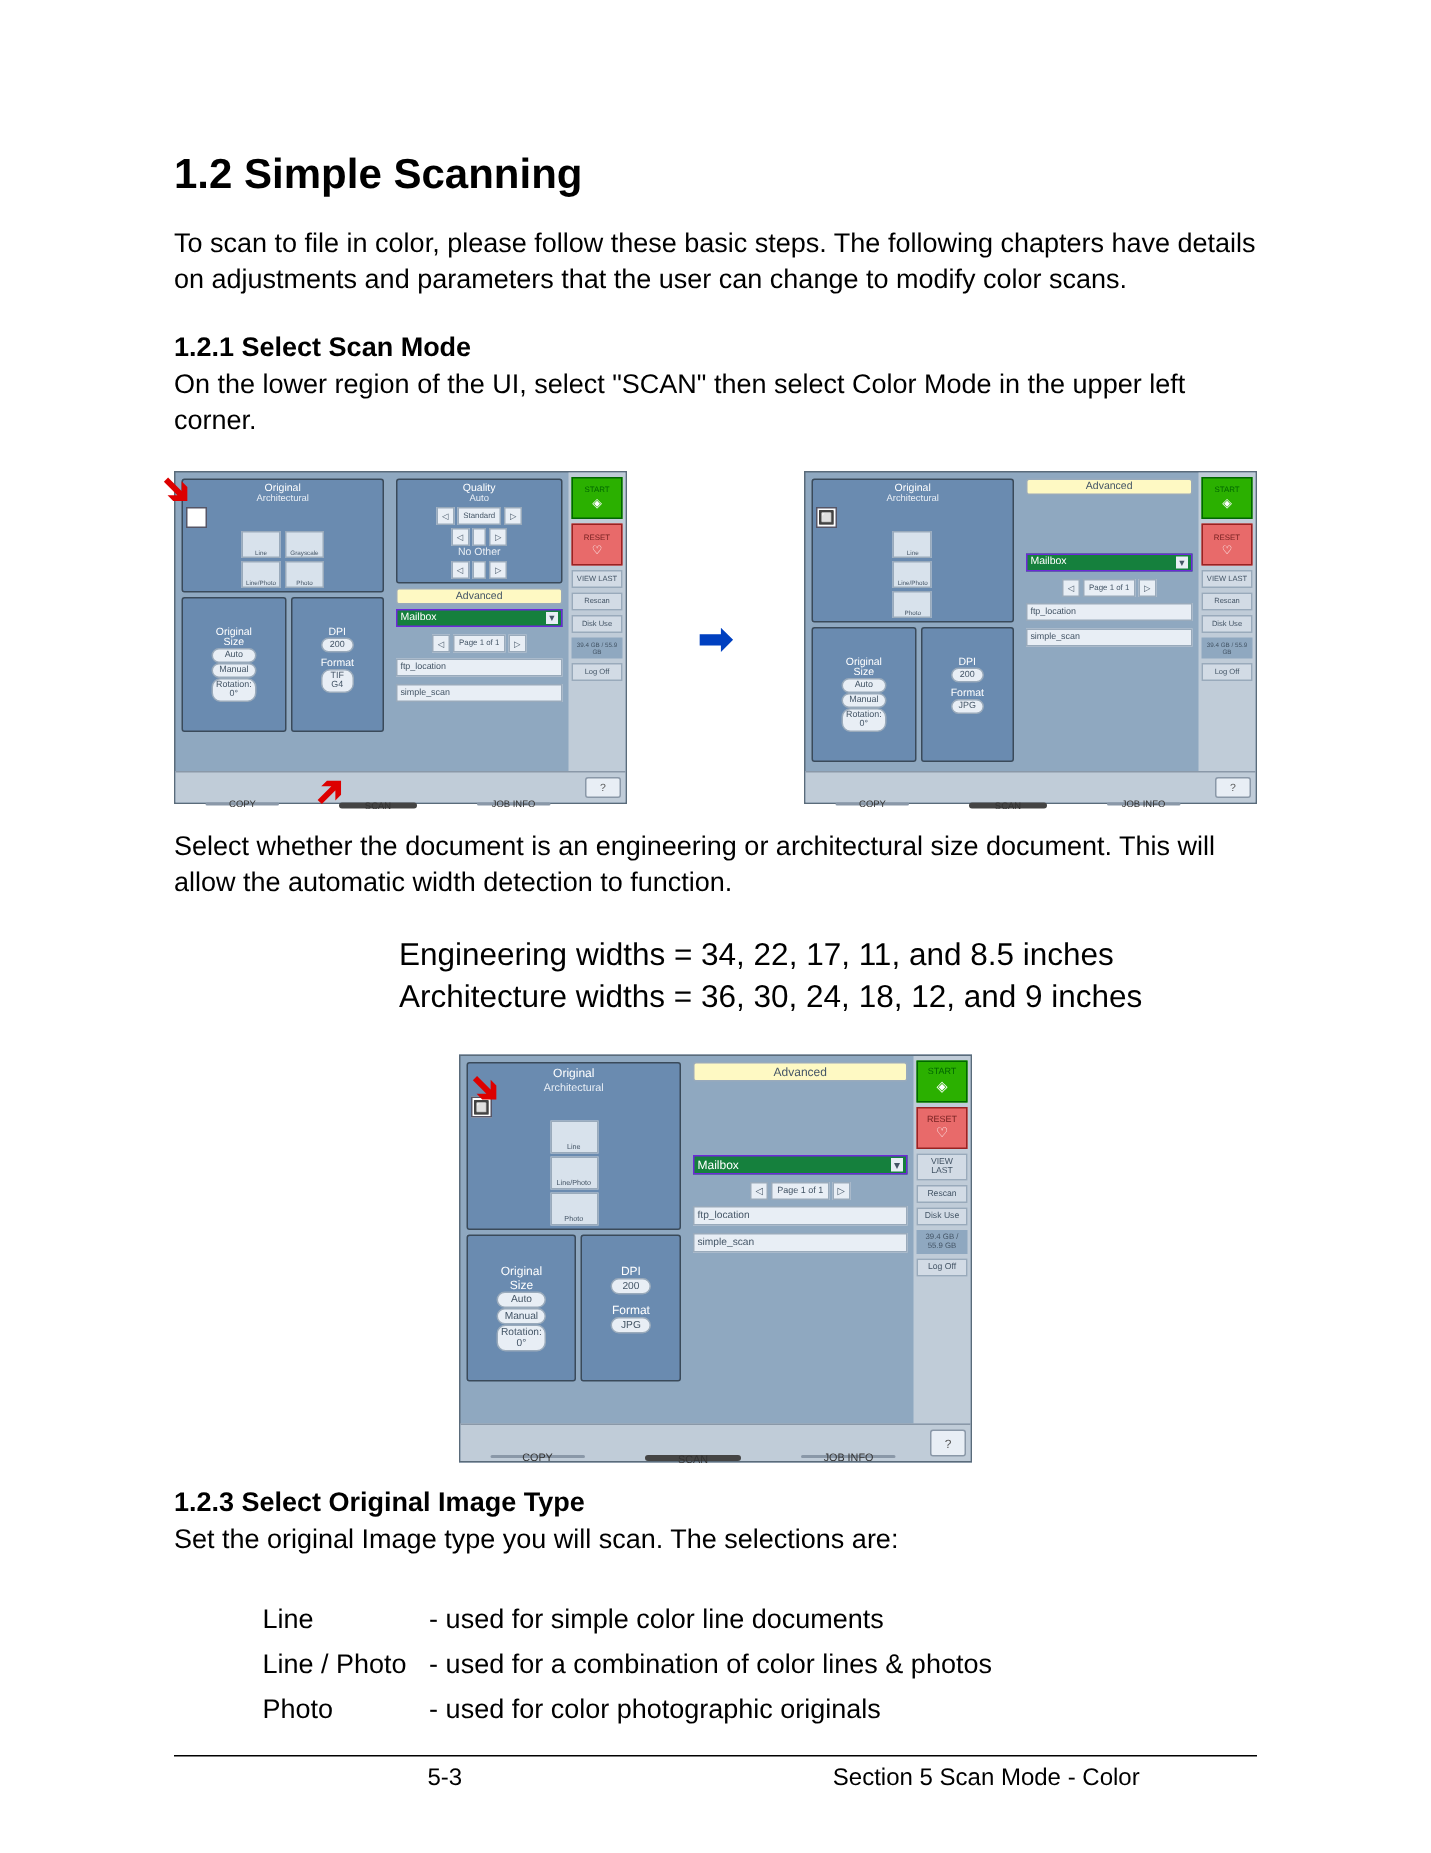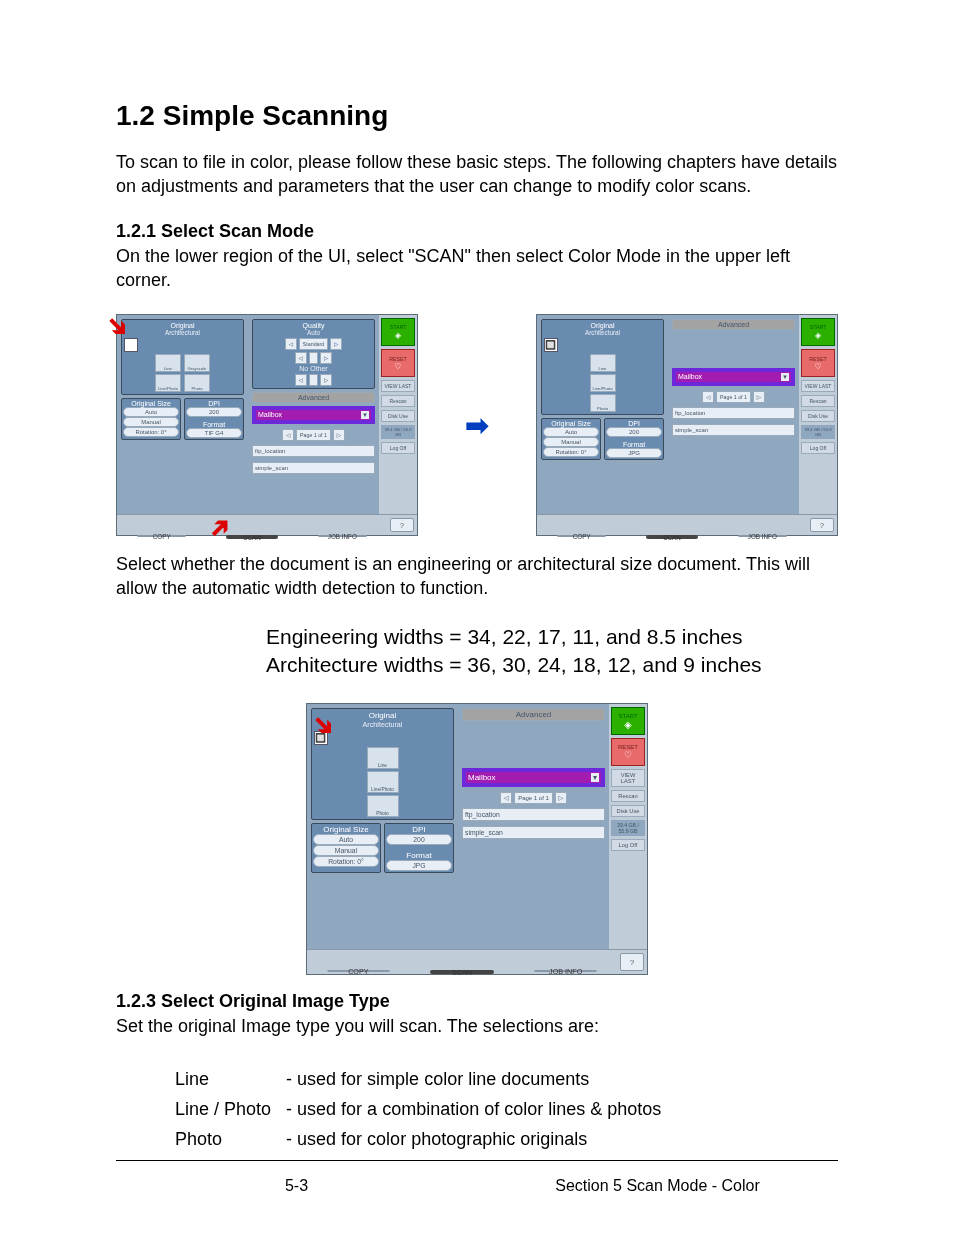--- a/index.html
+++ b/index.html
@@ -3,21 +3,21 @@
 <meta charset="utf-8">
 <style>
   html,body{margin:0;padding:0;background:#fff;font-family:Arial,Helvetica,sans-serif;color:#000}
   .page{width:954px;height:1235px;position:relative;box-sizing:border-box;padding:80px 116px 0 116px}
   h1{font-size:28px;font-weight:bold;margin:20px 0 18px 0}
   p.body{font-size:18px;line-height:1.35;margin:0 0 22px 0}
   h2{font-size:18px;font-weight:bold;margin:16px 0 2px 0}
   .indent-block{margin:12px 0 24px 150px;font-size:21px;line-height:1.35}
   .types{margin:6px 0 0 56px;font-size:18px;line-height:1.45}
   .types td:first-child{padding-right:12px}
-  .footer{position:absolute;bottom:40px;left:116px;right:116px;border-top:1px solid #000;padding-top:16px;font-size:16px;display:flex;justify-content:space-between}
+  .footer{position:absolute;bottom:40px;left:116px;right:116px;border-top:1px solid #000;padding-top:6px;font-size:16px;display:flex;justify-content:space-between}
   .footer .fc{width:50%;text-align:center}
   .center{display:flex;justify-content:center;margin:6px 0 16px 0}
   .row2{display:flex;justify-content:space-between;align-items:center;margin:6px 0 16px 0}
   .arrow-big{font-size:28px;color:#0040c0;font-weight:bold}
 
   
   .ui{background:#8fa8c0;border:1px solid #5a6b7a;display:flex;flex-direction:column;font-family:Arial,sans-serif;position:relative}
   .ui.small{width:300px;height:220px;font-size:7px}
   .ui.big{width:340px;height:270px;font-size:8px}
   .ui .main{flex:1;display:flex}
@@ -28,27 +28,27 @@
   .ui .cR{width:34px;background:#c0ccd8;padding:3px 2px;gap:3px}
   .panel{background:#6a8bb0;border:1px solid #3a4a5a;border-radius:2px;padding:2px;color:#fff;text-align:center}
   .panel .ttl{color:#fff;font-size:1em;display:block}
   .panel .sub{color:#e8eef5;font-size:.9em;display:block}
   .thumbs{display:flex;justify-content:center;gap:3px;margin-top:2px}
   .th{width:24px;height:16px;background:#d8e2ec;border:1px solid #9ab;font-size:.6em;color:#456;display:flex;align-items:flex-end;justify-content:center}
   .ui.big .th{width:30px;height:20px}
   .minibar{display:flex;justify-content:center;gap:2px;margin-top:2px;align-items:center}
   .minibar .ar{width:10px;height:10px;background:#e8eef5;border:1px solid #9ab;color:#456;display:flex;align-items:center;justify-content:center;font-size:.8em}
   .minibar .mid{height:10px;background:#e8eef5;border:1px solid #9ab;color:#456;padding:0 3px;font-size:.75em;display:flex;align-items:center}
-  .box{background:#6a8bb0;border:1px solid #3a4a5a;border-radius:2px;color:#fff;text-align:center;padding:1px}
+  .box{background:#6a8bb0;border:1px solid #3a4a5a;border-radius:2px;color:#fff;text-align:center;padding:19px}
   .row3{display:flex;gap:3px}
   .row3 .box{flex:1}
   .pill{background:#e8eef5;border:1px solid #9ab;border-radius:6px;color:#456;padding:1px 2px;font-size:.85em}
-  .btn{background:#a3a3a3;border:1px solid #9ab;border-radius:2px;color:#456;padding:1px 2px}
+  .btn{background:#fef9c3;border:1px solid #9ab;border-radius:2px;color:#456;padding:1px 2px}
   .list{background:#e8eef5;border:1px solid #9ab;color:#456;padding:2px;font-size:.85em;margin:1px 0}
-  .drop{background:#a21caf;border:4px solid #6d28d9;color:#fff;padding:1px 2px;display:flex;justify-content:space-between}
+  .drop{background:#15803d;border:1px solid #6d28d9;color:#fff;padding:1px 2px;display:flex;justify-content:space-between}
   .drop .dd{background:#e8eef5;color:#456;width:8px;text-align:center}
   .sidegrn{background:#2bb000;border:1px solid #060;height:26px;display:flex;flex-direction:column;align-items:center;justify-content:center;color:#060;font-size:.75em}
   .sidered{background:#e86a6a;border:1px solid #922;height:26px;display:flex;flex-direction:column;align-items:center;justify-content:center;color:#722;font-size:.75em}
   .sidebtn{background:#d2dbe5;border:1px solid #9ab;color:#456;padding:2px 1px;font-size:.72em;text-align:center}
   .sidegrn .ico{font-size:1.6em;color:#fff}
   .sidered .ico{font-size:1.5em;color:#fff}
   .bottom{background:#c0ccd8;border-top:1px solid #8a98a8;display:flex;height:20px}
   .ui.big .bottom{height:24px}
   .bbtn{flex:1;margin:20px;background:#e8eef5;border:1px solid #8a98a8;border-radius:2px;display:flex;align-items:center;justify-content:center;color:#333;font-size:.9em}
   .bbtn.sel{border:2px solid #444;border-radius:10px}

